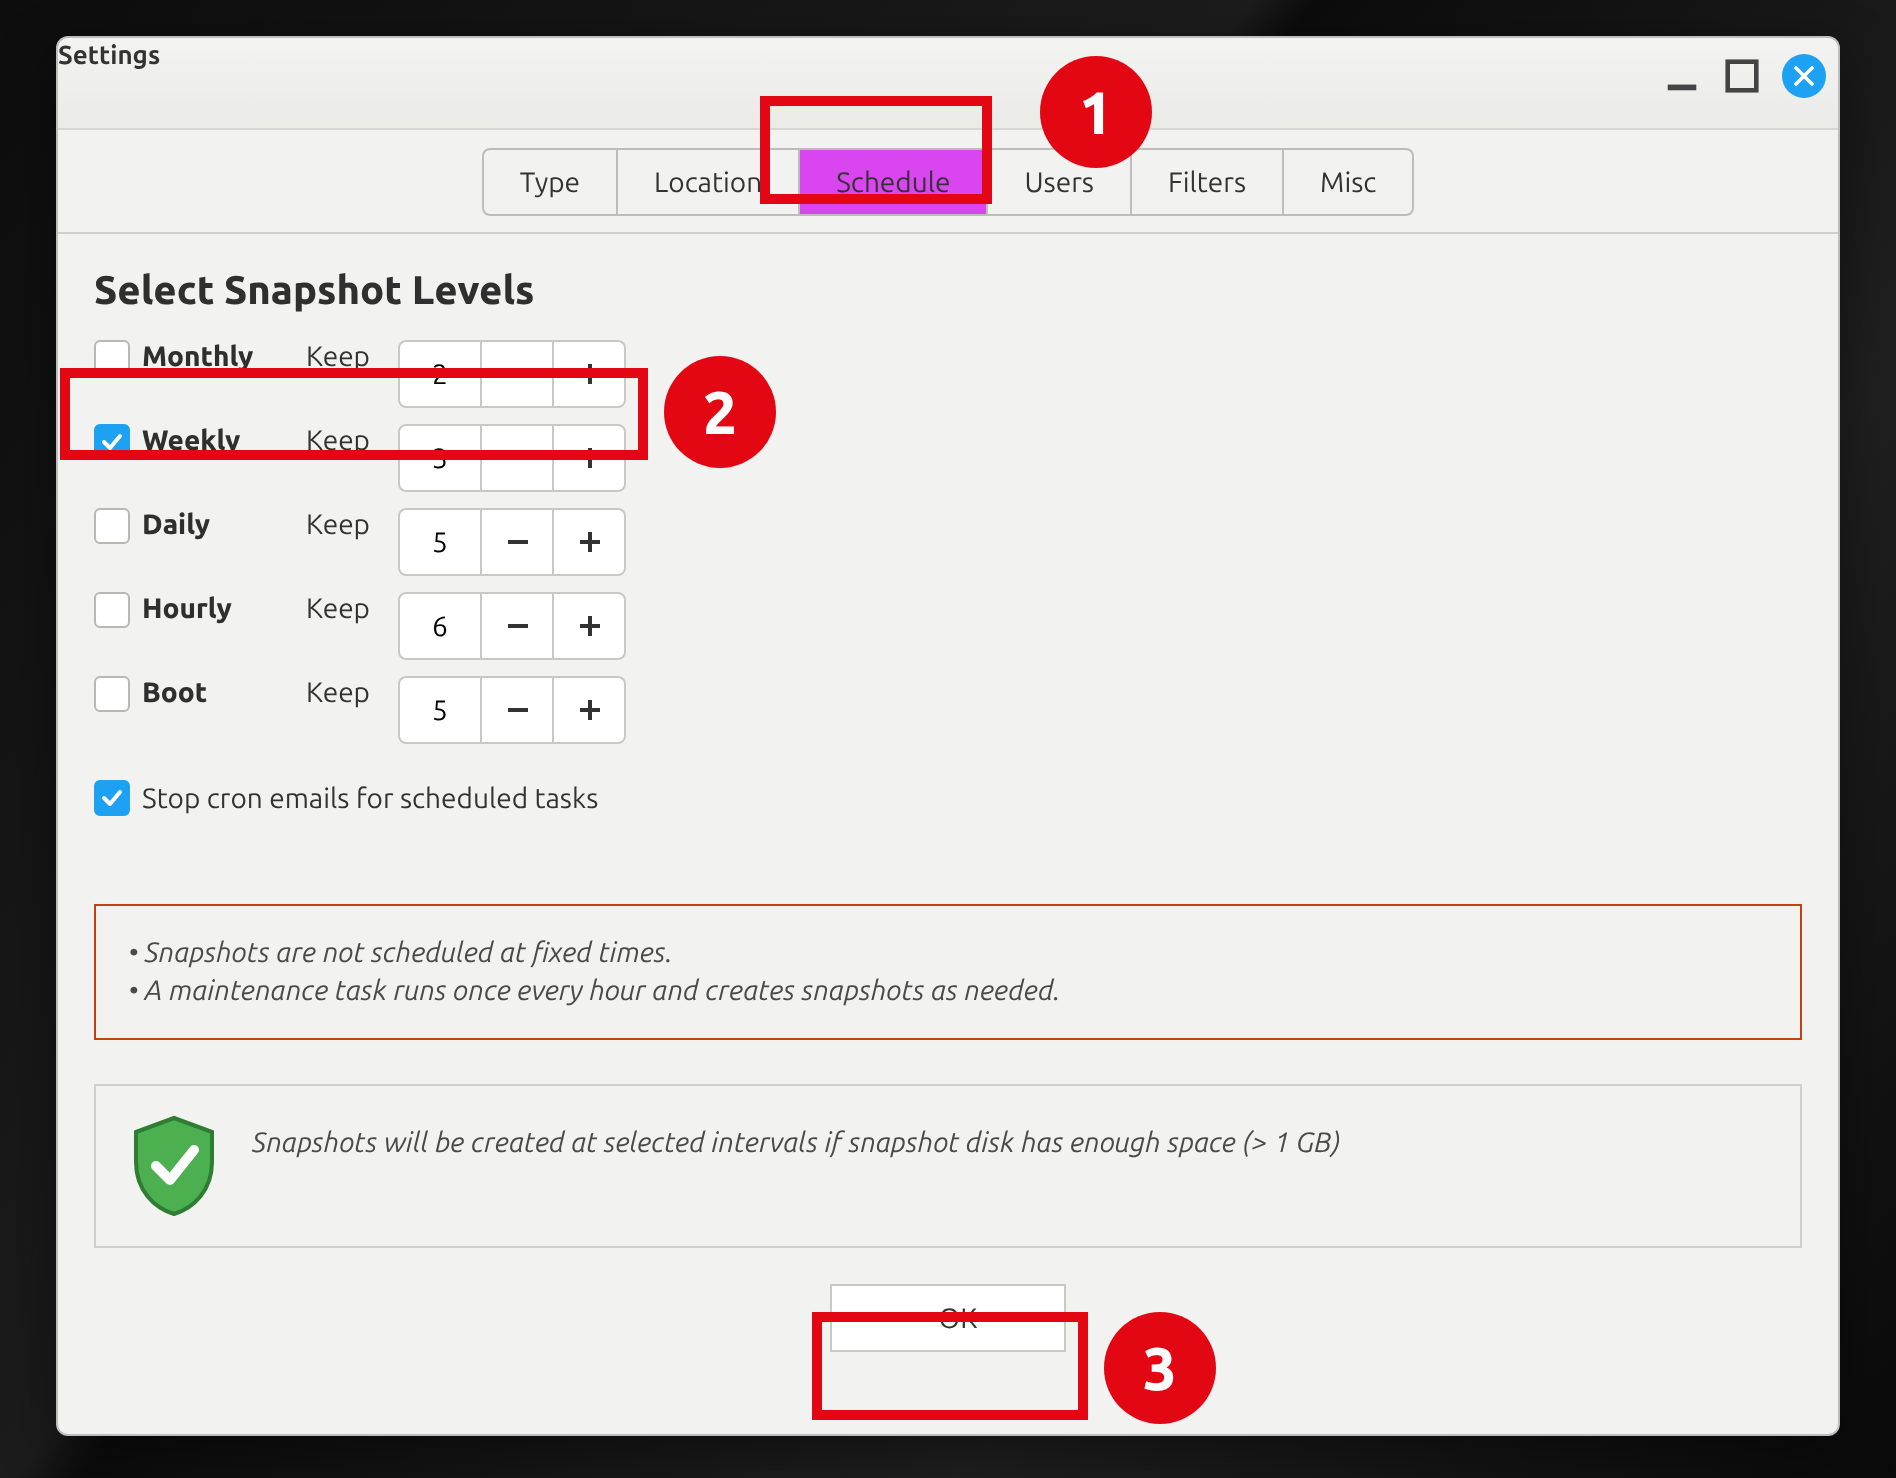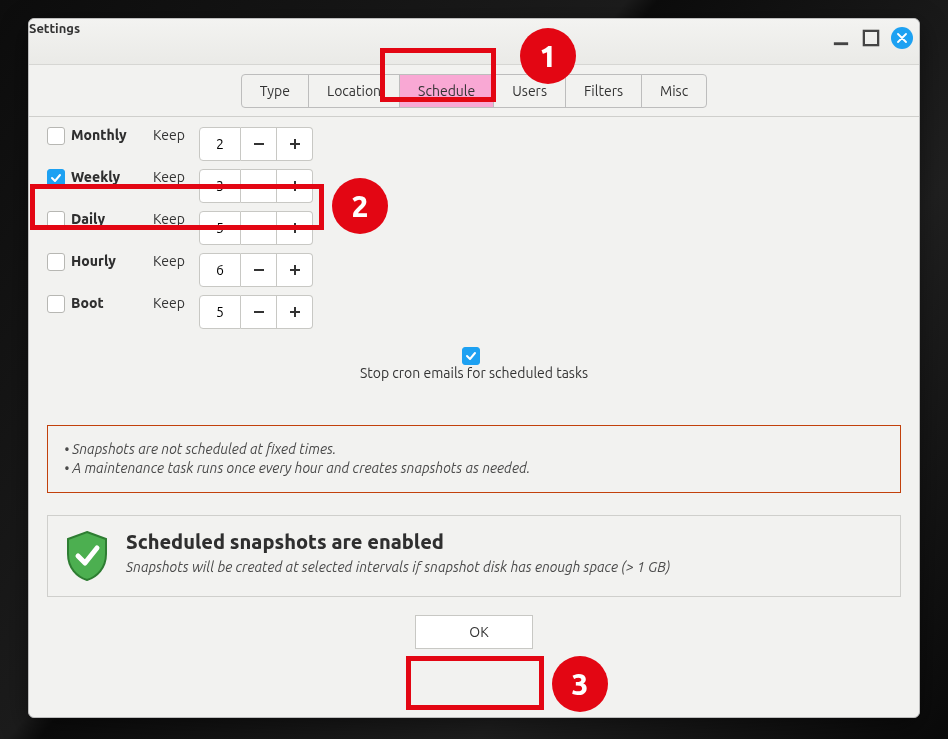--- a/index.html
+++ b/index.html
@@ -28,37 +28,37 @@
   .win-btn{ width:20px; height:20px; display:flex; align-items:center; justify-content:center; font-size:14px; color:#444; cursor:pointer;}
   .win-close{ width:22px; height:22px; border-radius:50%; background:#1da1f2; color:#fff; font-size:12px; display:flex; align-items:center; justify-content:center;}
   .win-close svg{width:10px;height:10px;}
 
   .tabbar{ height:52px; display:flex; align-items:center; justify-content:center; border-bottom:1px solid #cfcfcc; background:#f2f2f0; position:relative;}
   .tabrow{ display:flex;}
   .tab{ height:34px; padding:0 18px; min-width:60px; display:flex; align-items:center; justify-content:center;
         border:1px solid #bdbdbd; margin-left:-1px; font-size:14px; color:#333; background:#f2f2f0; cursor:pointer;}
   .tab.first{ border-radius:4px 0 0 4px; margin-left:0;}
   .tab.last{ border-radius:0 4px 4px 0;}
-  .tab.active{ background:#f9a8d4; }
+  .tab.active{ background:#d946ef; }
 
   .content{ flex:1; padding:10px 18px 14px 18px; display:flex; flex-direction:column;}
   h2.section{ font-size:20px; font-weight:800; margin:6px 0 14px 0; color:#2f2f2f;}
   .level-row{ display:flex; height:42px; }
   .chk{ width:18px; height:18px; border:1px solid #b7b7b3; border-radius:3px; background:#fff; margin-right:6px; display:flex; align-items:center; justify-content:center;}
   .chk.checked{ background:#1da1f2; border-color:#1da1f2;}
   .chk.checked svg{ width:12px; height:12px;}
   .lvl-label{ width:82px; font-size:14px; font-weight:800; color:#2f2f2f;}
   .keep-label{ width:46px; font-size:14px; color:#333;}
   .spinner{ display:flex; }
   .spin-val{ width:42px; height:34px; border:1px solid #c8c8c4; display:flex; align-items:center; justify-content:center; font-size:14px; background:#fff; border-radius:4px 0 0 4px;}
   .spin-btn{ width:36px; height:34px; border:1px solid #c8c8c4; border-left:none; display:flex; align-items:center; justify-content:center; background:#fff; cursor:pointer;}
   .spin-btn.last{ border-radius:0 4px 4px 0;}
   .spin-btn svg{width:14px;height:14px;}
 
-  .cron-row{ display:flex; align-items:center; margin-top:10px; font-size:14px; color:#333;flex-direction:column;}
+  .cron-row{ display:flex; align-items:center; margin-top:10px; font-size:14px; color:#333;}
 
   .note-box{ margin-top:44px; border:1px solid #c2410c; padding:14px 16px; font-size:14px; color:#4a4a4a;}
   .note-box .line{ font-style:italic; line-height:1.35;}
 
   .status-box{ margin-top:22px; border:1px solid #cfcfcc; padding:14px 16px; display:flex; gap:16px;}
   .shield{ width:46px; height:52px; position:relative;}
   .status-txt h3{ margin:0; font-size:20px; font-weight:800; color:#2f2f2f;}
   .status-txt p{ margin:6px 0 0 0; font-size:14px; font-style:italic; color:#4a4a4a;}
 
   .footer{ height:70px; display:flex; align-items:center; justify-content:center; position:relative;}
@@ -112,20 +112,21 @@
       <div class="tab">
           <span>Filters</span>
         </div>
       <div class="tab last">
           <span>Misc</span>
         </div>
     </div>
   </div>
 
   <div class="content">
+    <h2 class="section">Select Snapshot Levels</h2>
 
     <div class="level-row">
       <div class="chk"></div>
       <div class="lvl-label">Monthly</div>
       <div class="keep-label">Keep</div>
       <div class="spinner">
         <div class="spin-val">2</div>
         <div class="spin-btn">
             <svg viewBox="0 0 14 14">
               <rect x="2" y="6" width="10" height="2" fill="#333"></rect>
@@ -239,21 +240,20 @@
     </div>
 
     <div class="status-box">
       <div class="shield">
         <svg viewBox="0 0 46 52" width="46" height="52">
           <path d="M23 2 L42 9 V24 C42 38 33 47 23 50 C13 47 4 38 4 24 V9 Z" fill="#4caf50" stroke="#2e7d32" stroke-width="2"></path>
           <path d="M14 26 L21 33 L33 18" stroke="#fff" stroke-width="5" fill="none" stroke-linecap="round" stroke-linejoin="round"></path>
         </svg>
       </div>
       <div class="status-txt">
-        <h3>Scheduled snapshots are enabled</h3>
         <p>Snapshots will be created at selected intervals if snapshot disk has enough space (&gt; 1 GB)</p>
       </div>
     </div>
 
     <div class="footer">
       <button class="ok-btn">
         <span>OK</span>
       </button>
     </div>
 

